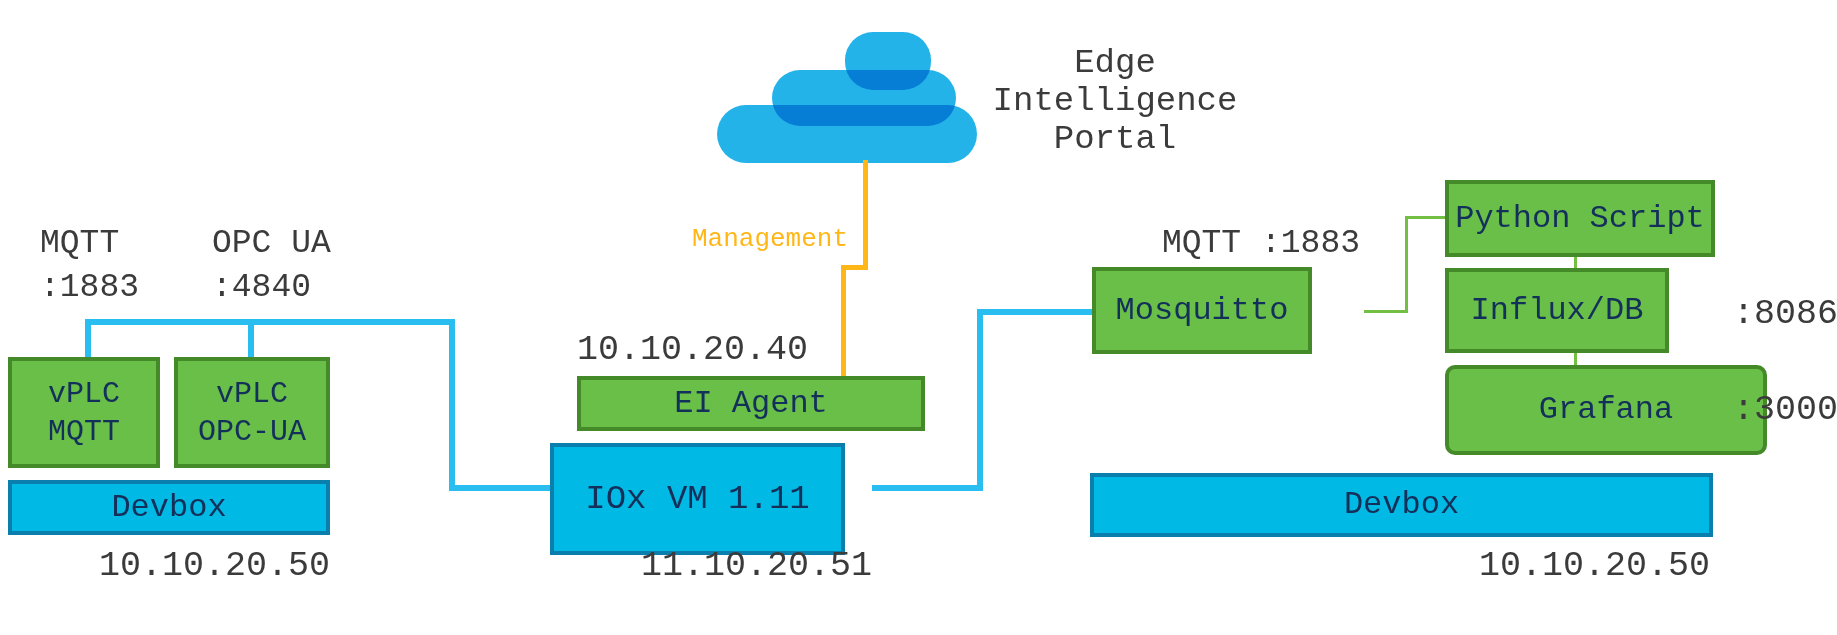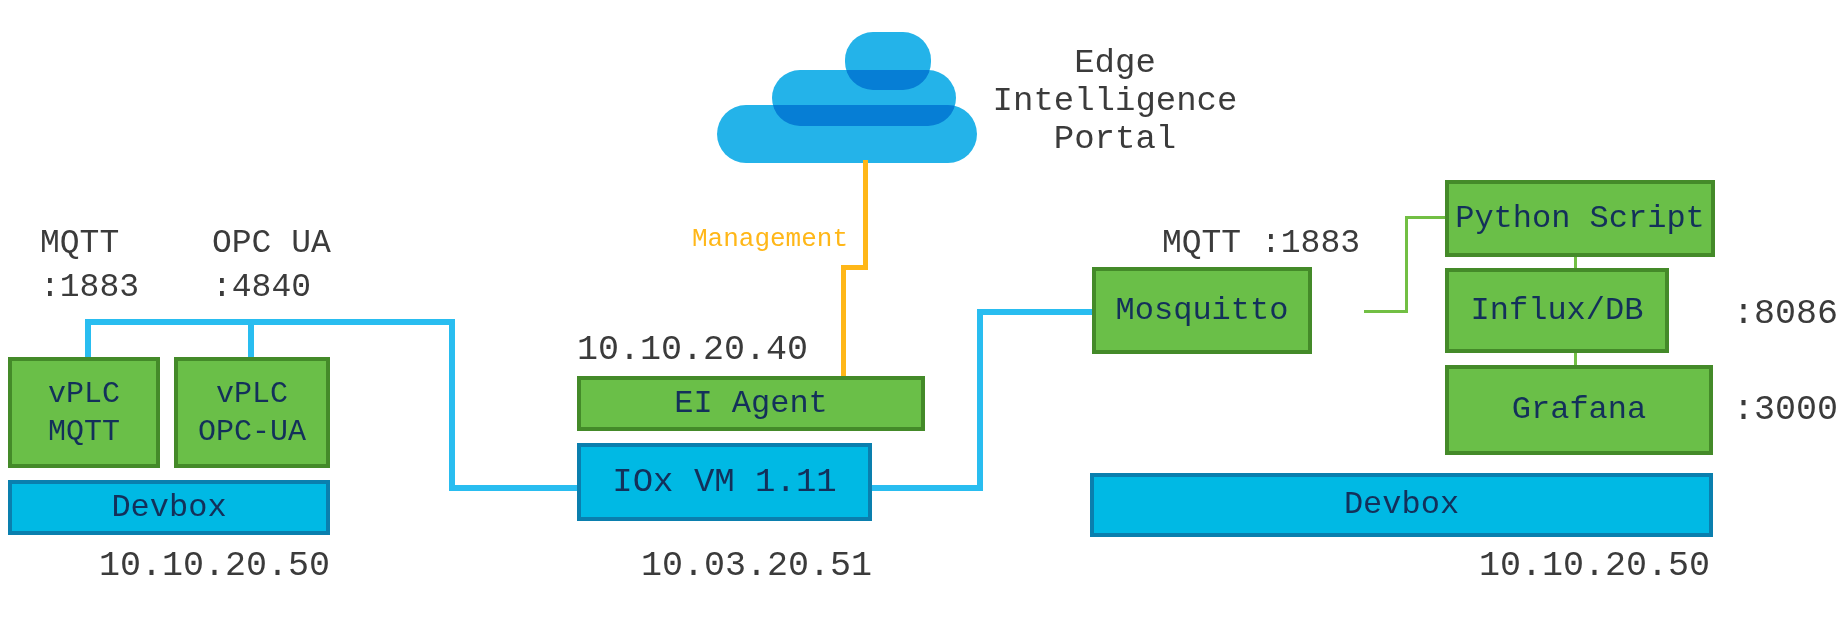--- a/index.html
+++ b/index.html
@@ -101,41 +101,41 @@
     <span>Devbox</span>
   </div>
   <div class="ip right-align" style="left:80px; top:546px; width:250px;">10.10.20.50</div>
 
   <div class="ip" style="left:577px; top:330px;">10.10.20.40</div>
 
   <div class="node green-box" style="left:577px; top:376px; width:348px; height:55px;">
     <span>EI Agent</span>
   </div>
 
-  <div class="node cyan-box" style="left:577px; top:443px; width:295px; height:78px; font-size:34px;">
+  <div class="node cyan-box" style="left:550px; top:443px; width:295px; height:112px; font-size:34px;">
     <span>IOx VM 1.11</span>
   </div>
-  <div class="ip right-align" style="left:622px; top:546px; width:250px;">10.03.20.51</div>
+  <div class="ip right-align" style="left:622px; top:546px; width:250px;">11.10.20.51</div>
 
   <div class="lbl right-align" style="left:1110px; top:222px; width:250px;">MQTT :1883</div>
 
   <div class="node green-box" style="left:1092px; top:267px; width:220px; height:87px;">
     <span>Mosquitto</span>
   </div>
 
   <div class="node green-box" style="left:1445px; top:180px; width:270px; height:77px;">
     <span>Python Script</span>
   </div>
 
   <div class="node green-box" style="left:1445px; top:268px; width:224px; height:85px;">
     <span>Influx/DB</span>
   </div>
   <div class="ip" style="left:1733px; top:294px;">:8086</div>
 
-  <div class="node green-box" style="left:1445px; top:365px; width:268px; height:90px;">
+  <div class="node green-box" style="left:1445px; top:365px; width:322px; height:90px;border-radius:10px;">
     <span>Grafana</span>
   </div>
   <div class="ip" style="left:1733px; top:390px;">:3000</div>
 
   <div class="node cyan-box" style="left:1090px; top:473px; width:623px; height:64px;">
     <span>Devbox</span>
   </div>
   <div class="ip right-align" style="left:1460px; top:546px; width:250px;">10.10.20.50</div>
 
 </div>

